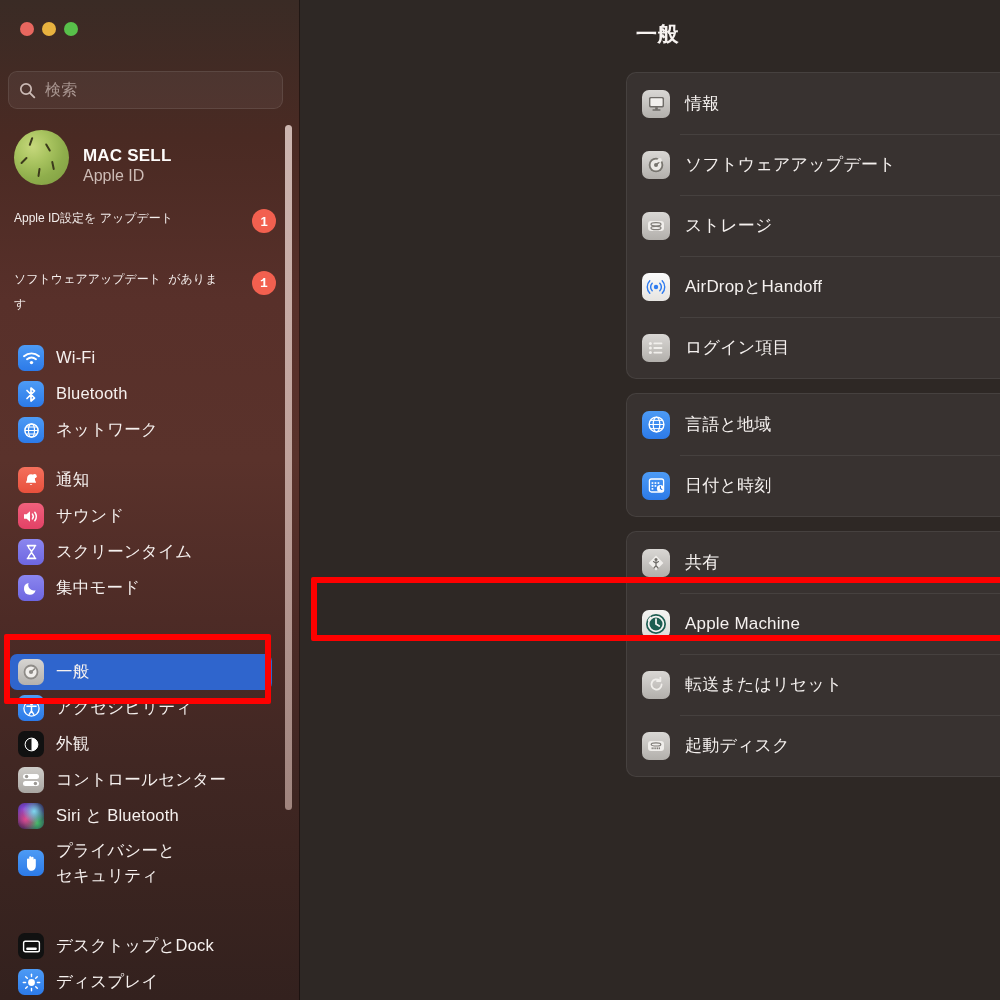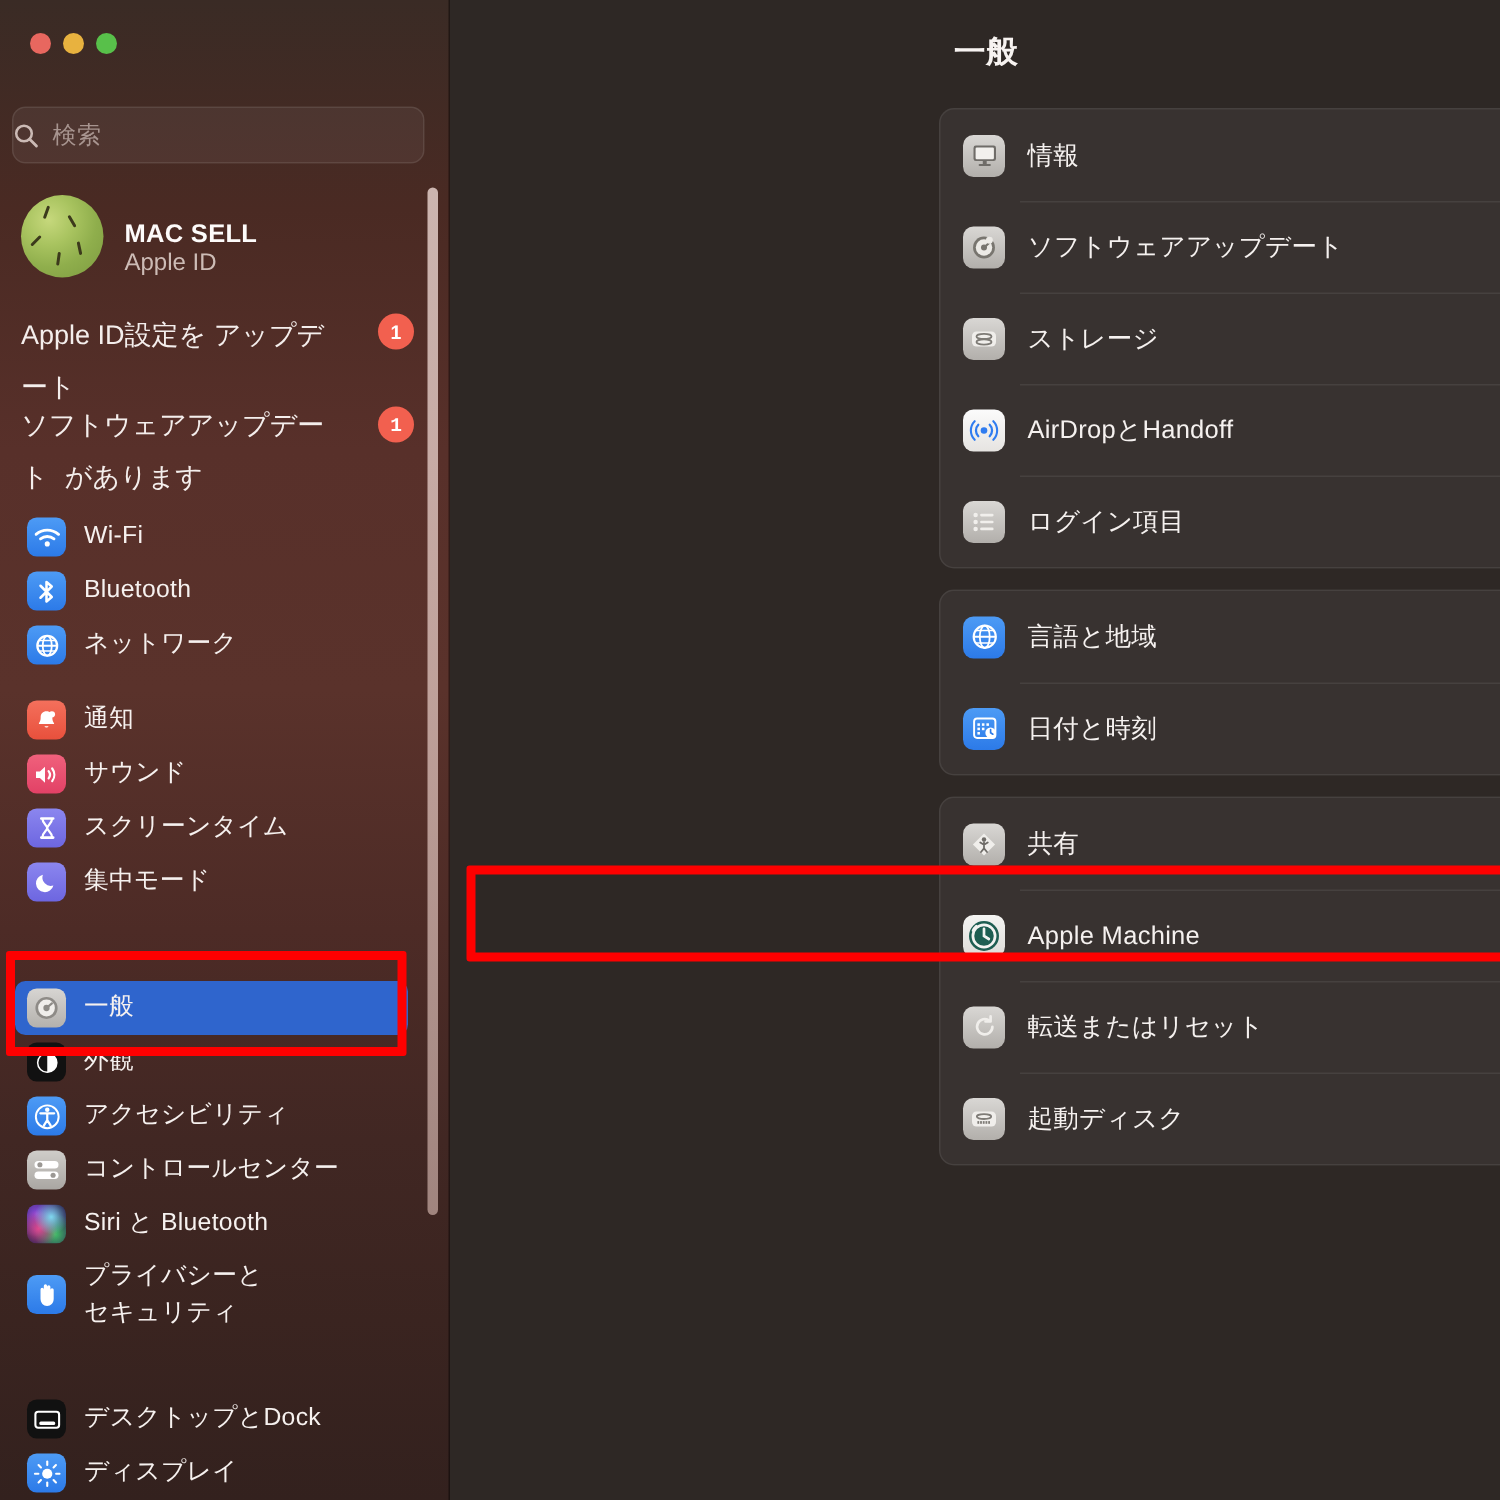--- a/index.html
+++ b/index.html
@@ -47,21 +47,21 @@
   .tl.red    { background: #e8675f; }
   .tl.yellow { background: #e8b23f; }
   .tl.green  { background: #58c04a; }
 
   .search-wrap {
     position: absolute; left: 8px; top: 71px;
     width: 275px; height: 38px;
     background: rgba(255,255,255,0.055);
     border: 1px solid rgba(255,255,255,0.09);
     border-radius: 9px;
-    display: flex; align-items: center; padding: 0 0;
+    display: flex; align-items: center; padding: 0 10px;
   }
   .search-wrap .mag { flex: 0 0 auto; display: flex; align-items: center; }
   .search-input-text {
     margin-left: 9px;
     font-size: 16px;
     color: #a7948f;
     letter-spacing: 0.3px;
   }
 
   .account-row {
@@ -84,21 +84,21 @@
   .acct-name { font-size: 17px; font-weight: 700; color: #fdfbfa; letter-spacing: .2px; }
   .acct-sub  { font-size: 16px; color: #cdbcb6; }
 
   .notice {
     position: absolute; left: 14px;
     width: 262px;
     display: flex; align-items: flex-start; justify-content: space-between;
     gap: 8px;
   }
   .notice-text {
-    font-size: 18px; line-height: 35px; color: #f4eeec;
+    font-size: 12px; line-height: 25px; color: #f4eeec;
     max-width: 210px;
   }
   .badge {
     flex: 0 0 auto;
     width: 24px; height: 24px; border-radius: 50%;
     background: #f2604f;
     color: #fff; font-size: 13px; font-weight: 700;
     display: flex; align-items: center; justify-content: center;
     margin-top: 3px;
   }
@@ -335,38 +335,38 @@
           <svg width="20" height="20" viewBox="0 0 20 20">
             <circle cx="10" cy="10" r="7.4" fill="#8e8b87"></circle>
             <circle cx="10" cy="10" r="5.6" fill="#f0eeeb"></circle>
             <circle cx="10" cy="10" r="2.1" fill="#8e8b87"></circle>
             <path d="M10 10l3.6-3.1" stroke="#8e8b87" stroke-width="1.5" stroke-linecap="round"></path>
           </svg>
         </span>
         <span class="label">一般</span>
       </div>
       <div class="side-item">
+        <span class="sicon ic-blue">
+          <svg width="19" height="19" viewBox="0 0 19 19">
+            <circle cx="9.5" cy="9.5" r="7.6" fill="none" stroke="#fff" stroke-width="1.3"></circle>
+            <circle cx="9.5" cy="4.9" r="1.5" fill="#fff"></circle>
+            <path d="M4.9 7.2h9.2M9.5 7.6v4.2M9.5 11.8L7.2 15.4M9.5 11.8l2.3 3.6" stroke="#fff" stroke-width="1.5" stroke-linecap="round" fill="none"></path>
+          </svg>
+        </span>
+        <span class="label">アクセシビリティ</span>
+      </div>
+      <div class="side-item">
         <span class="sicon ic-black">
           <svg width="17" height="17" viewBox="0 0 17 17">
             <circle cx="8.5" cy="8.5" r="6.4" fill="#fff"></circle>
             <path d="M8.5 2.1a6.4 6.4 0 0 0 0 12.8z" fill="#151515"></path>
             <circle cx="8.5" cy="8.5" r="6.4" fill="none" stroke="#fff" stroke-width="1"></circle>
           </svg>
         </span>
         <span class="label">外観</span>
-      </div>
-      <div class="side-item">
-        <span class="sicon ic-blue">
-          <svg width="19" height="19" viewBox="0 0 19 19">
-            <circle cx="9.5" cy="9.5" r="7.6" fill="none" stroke="#fff" stroke-width="1.3"></circle>
-            <circle cx="9.5" cy="4.9" r="1.5" fill="#fff"></circle>
-            <path d="M4.9 7.2h9.2M9.5 7.6v4.2M9.5 11.8L7.2 15.4M9.5 11.8l2.3 3.6" stroke="#fff" stroke-width="1.5" stroke-linecap="round" fill="none"></path>
-          </svg>
-        </span>
-        <span class="label">アクセシビリティ</span>
       </div>
       <div class="side-item">
         <span class="sicon ic-grayd">
           <svg width="20" height="16" viewBox="0 0 20 16">
             <rect x="2" y="2" width="16" height="5" rx="2.5" fill="#fff"></rect>
             <circle cx="5.6" cy="4.5" r="1.7" fill="#9b9894"></circle>
             <rect x="2" y="9" width="16" height="5" rx="2.5" fill="#fff"></rect>
             <circle cx="14.4" cy="11.5" r="1.7" fill="#9b9894"></circle>
           </svg>
         </span>

